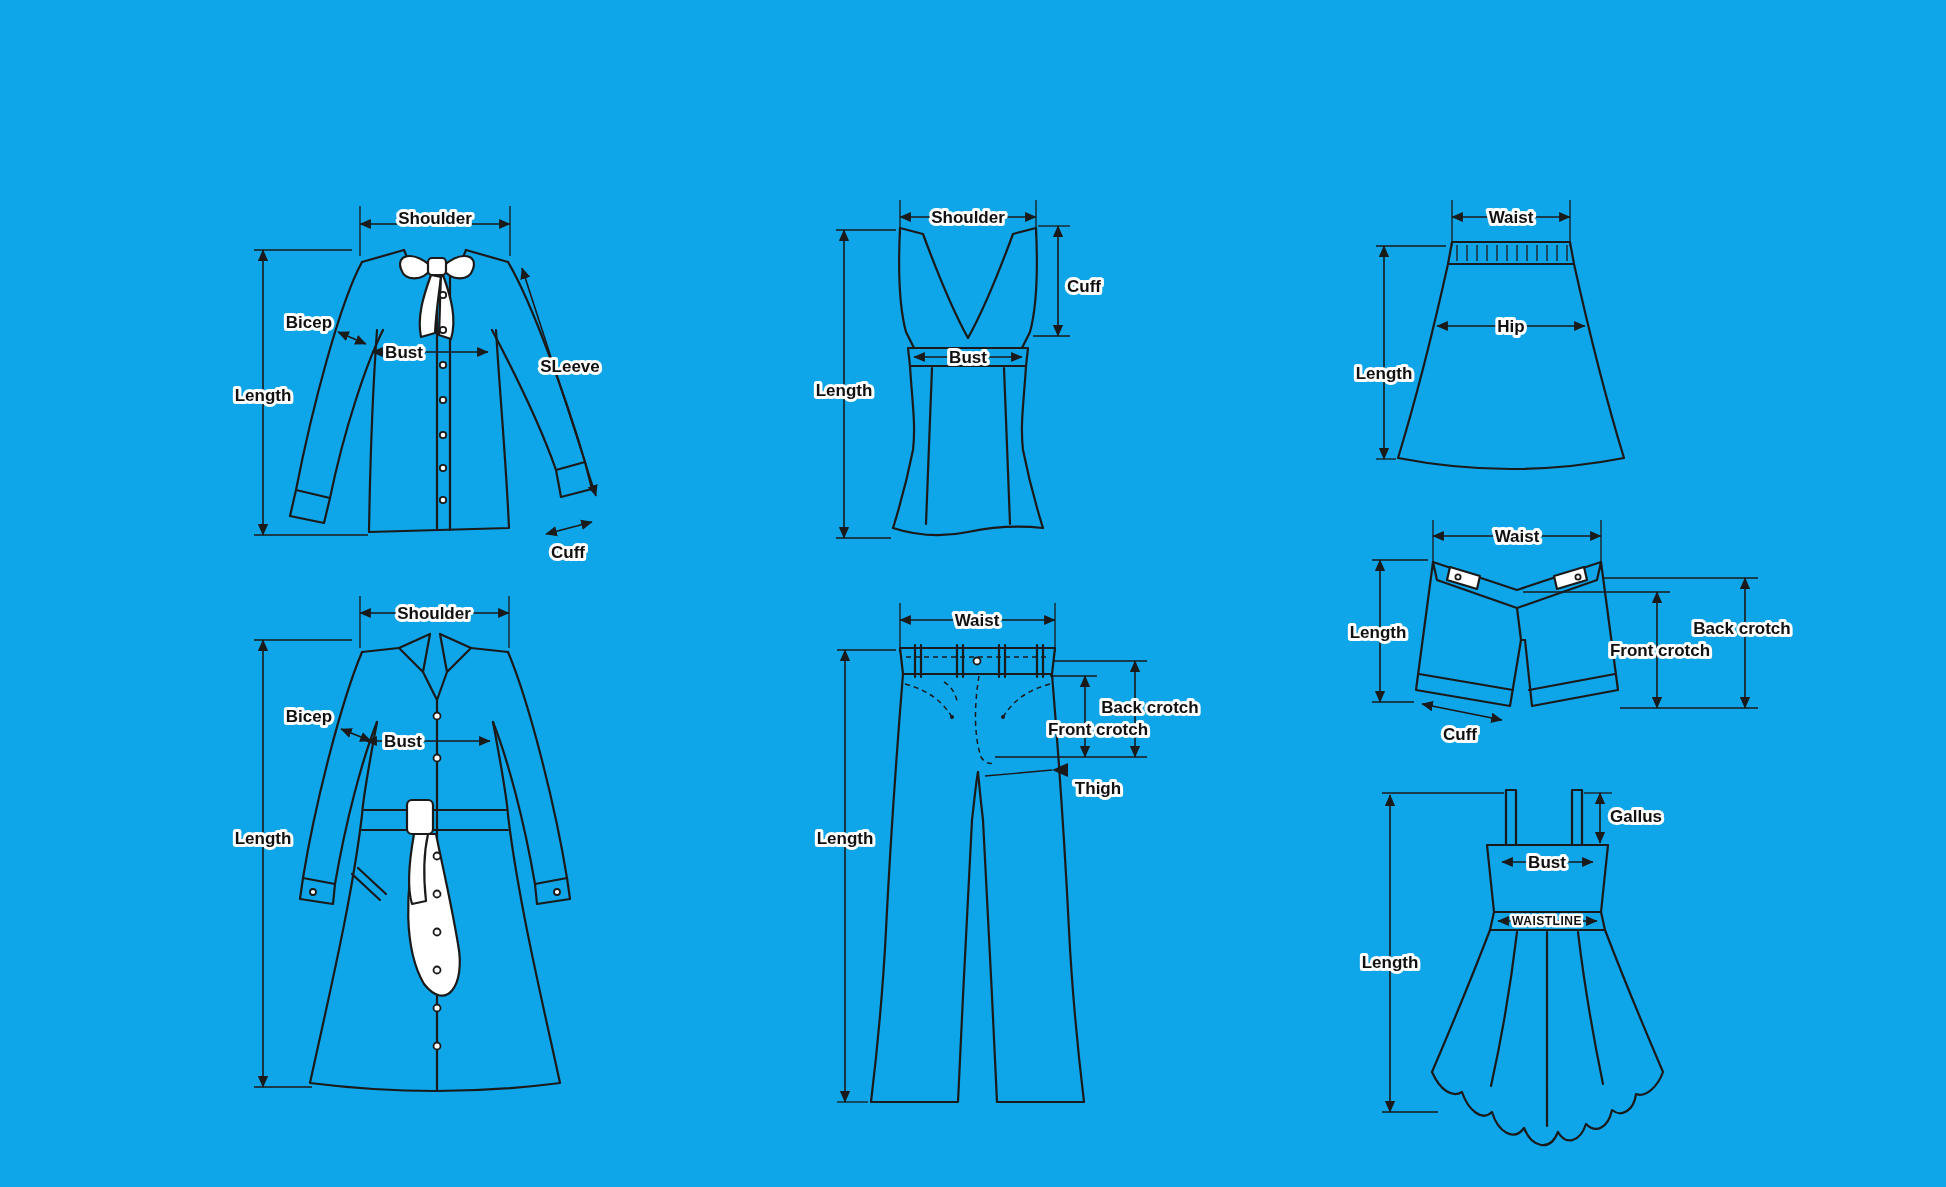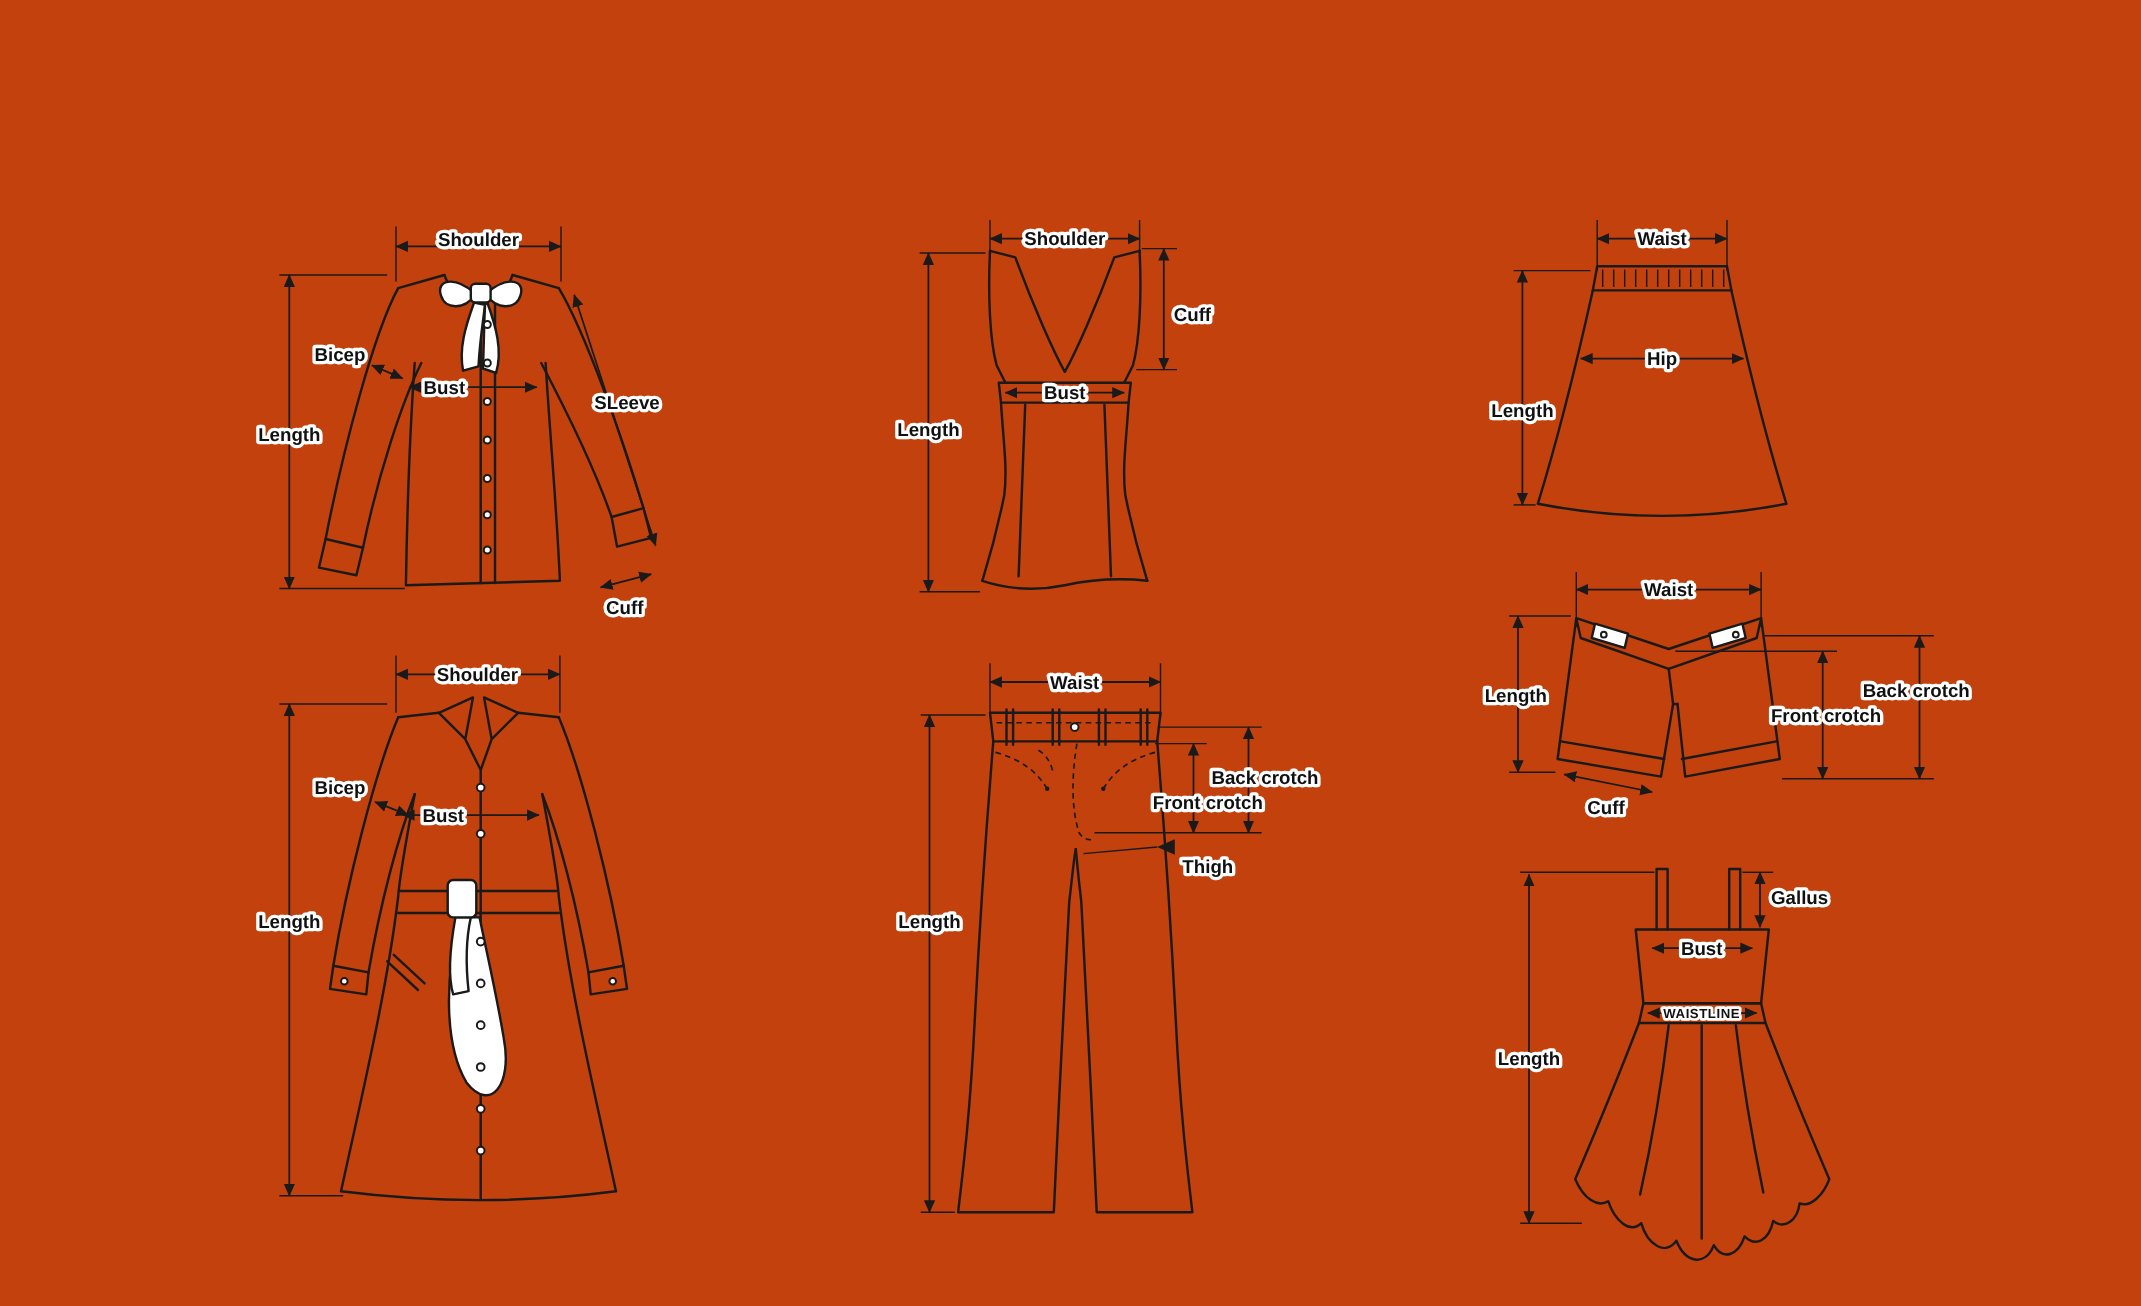--- a/index.html
+++ b/index.html
@@ -1,16 +1,16 @@
 <!DOCTYPE html>
 <html><head>
 <meta charset="utf-8">
 <style>
   html,body{margin:0;padding:0;background:#ffffff;}
-  .canvas{position:relative;width:1946px;height:1187px;background:#c2410c;overflow:hidden;}
+  .canvas{position:relative;width:1946px;height:1187px;background:#0ea5e9;overflow:hidden;}
   svg{display:block}
   .outline{fill:none;stroke:#1a1a1a;stroke-width:2.2;stroke-linejoin:round;stroke-linecap:round}
   .fillw{fill:#ffffff;stroke:#1a1a1a;stroke-width:2.2;stroke-linejoin:round}
   .dim{stroke:#1a1a1a;stroke-width:1.6;fill:none}
   .tick{stroke:#1a1a1a;stroke-width:1.3;fill:none}
   .dash{stroke:#1a1a1a;stroke-width:1.5;fill:none;stroke-dasharray:5 4}
   .btn{fill:#ffffff;stroke:#1a1a1a;stroke-width:1.8}
   .dot{fill:#1a1a1a}
   .lbl{font-family:"Liberation Sans",sans-serif;font-size:17px;font-weight:700;fill:#111111;
        text-anchor:middle;paint-order:stroke;stroke:#ffffff;stroke-width:6px;stroke-linejoin:round}

